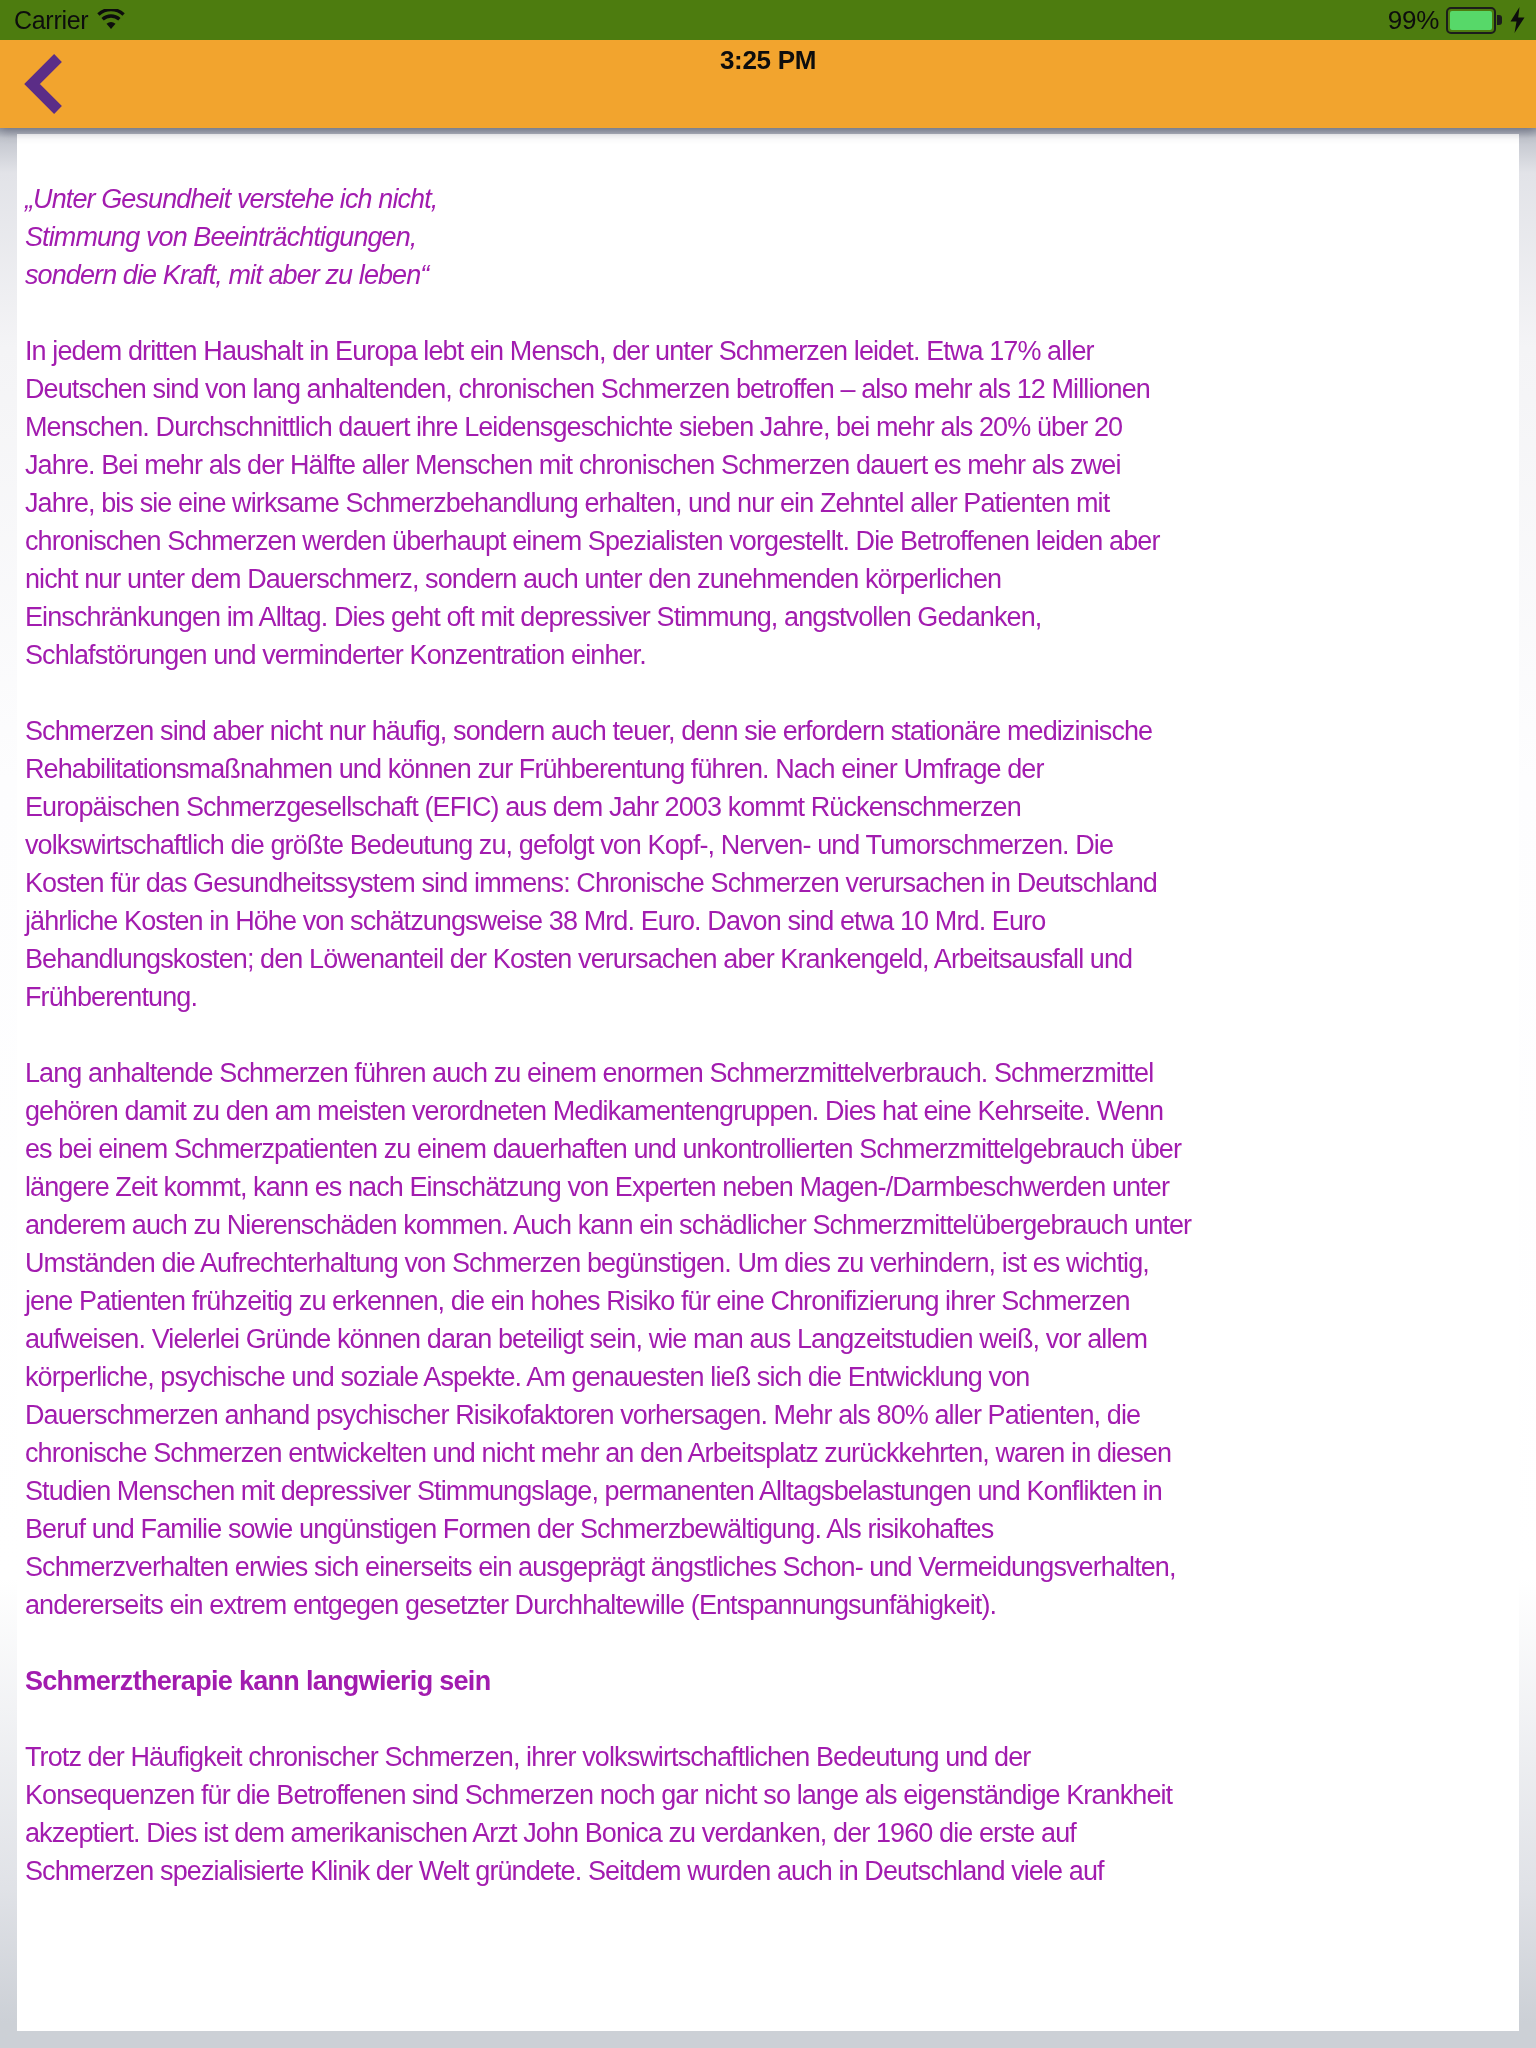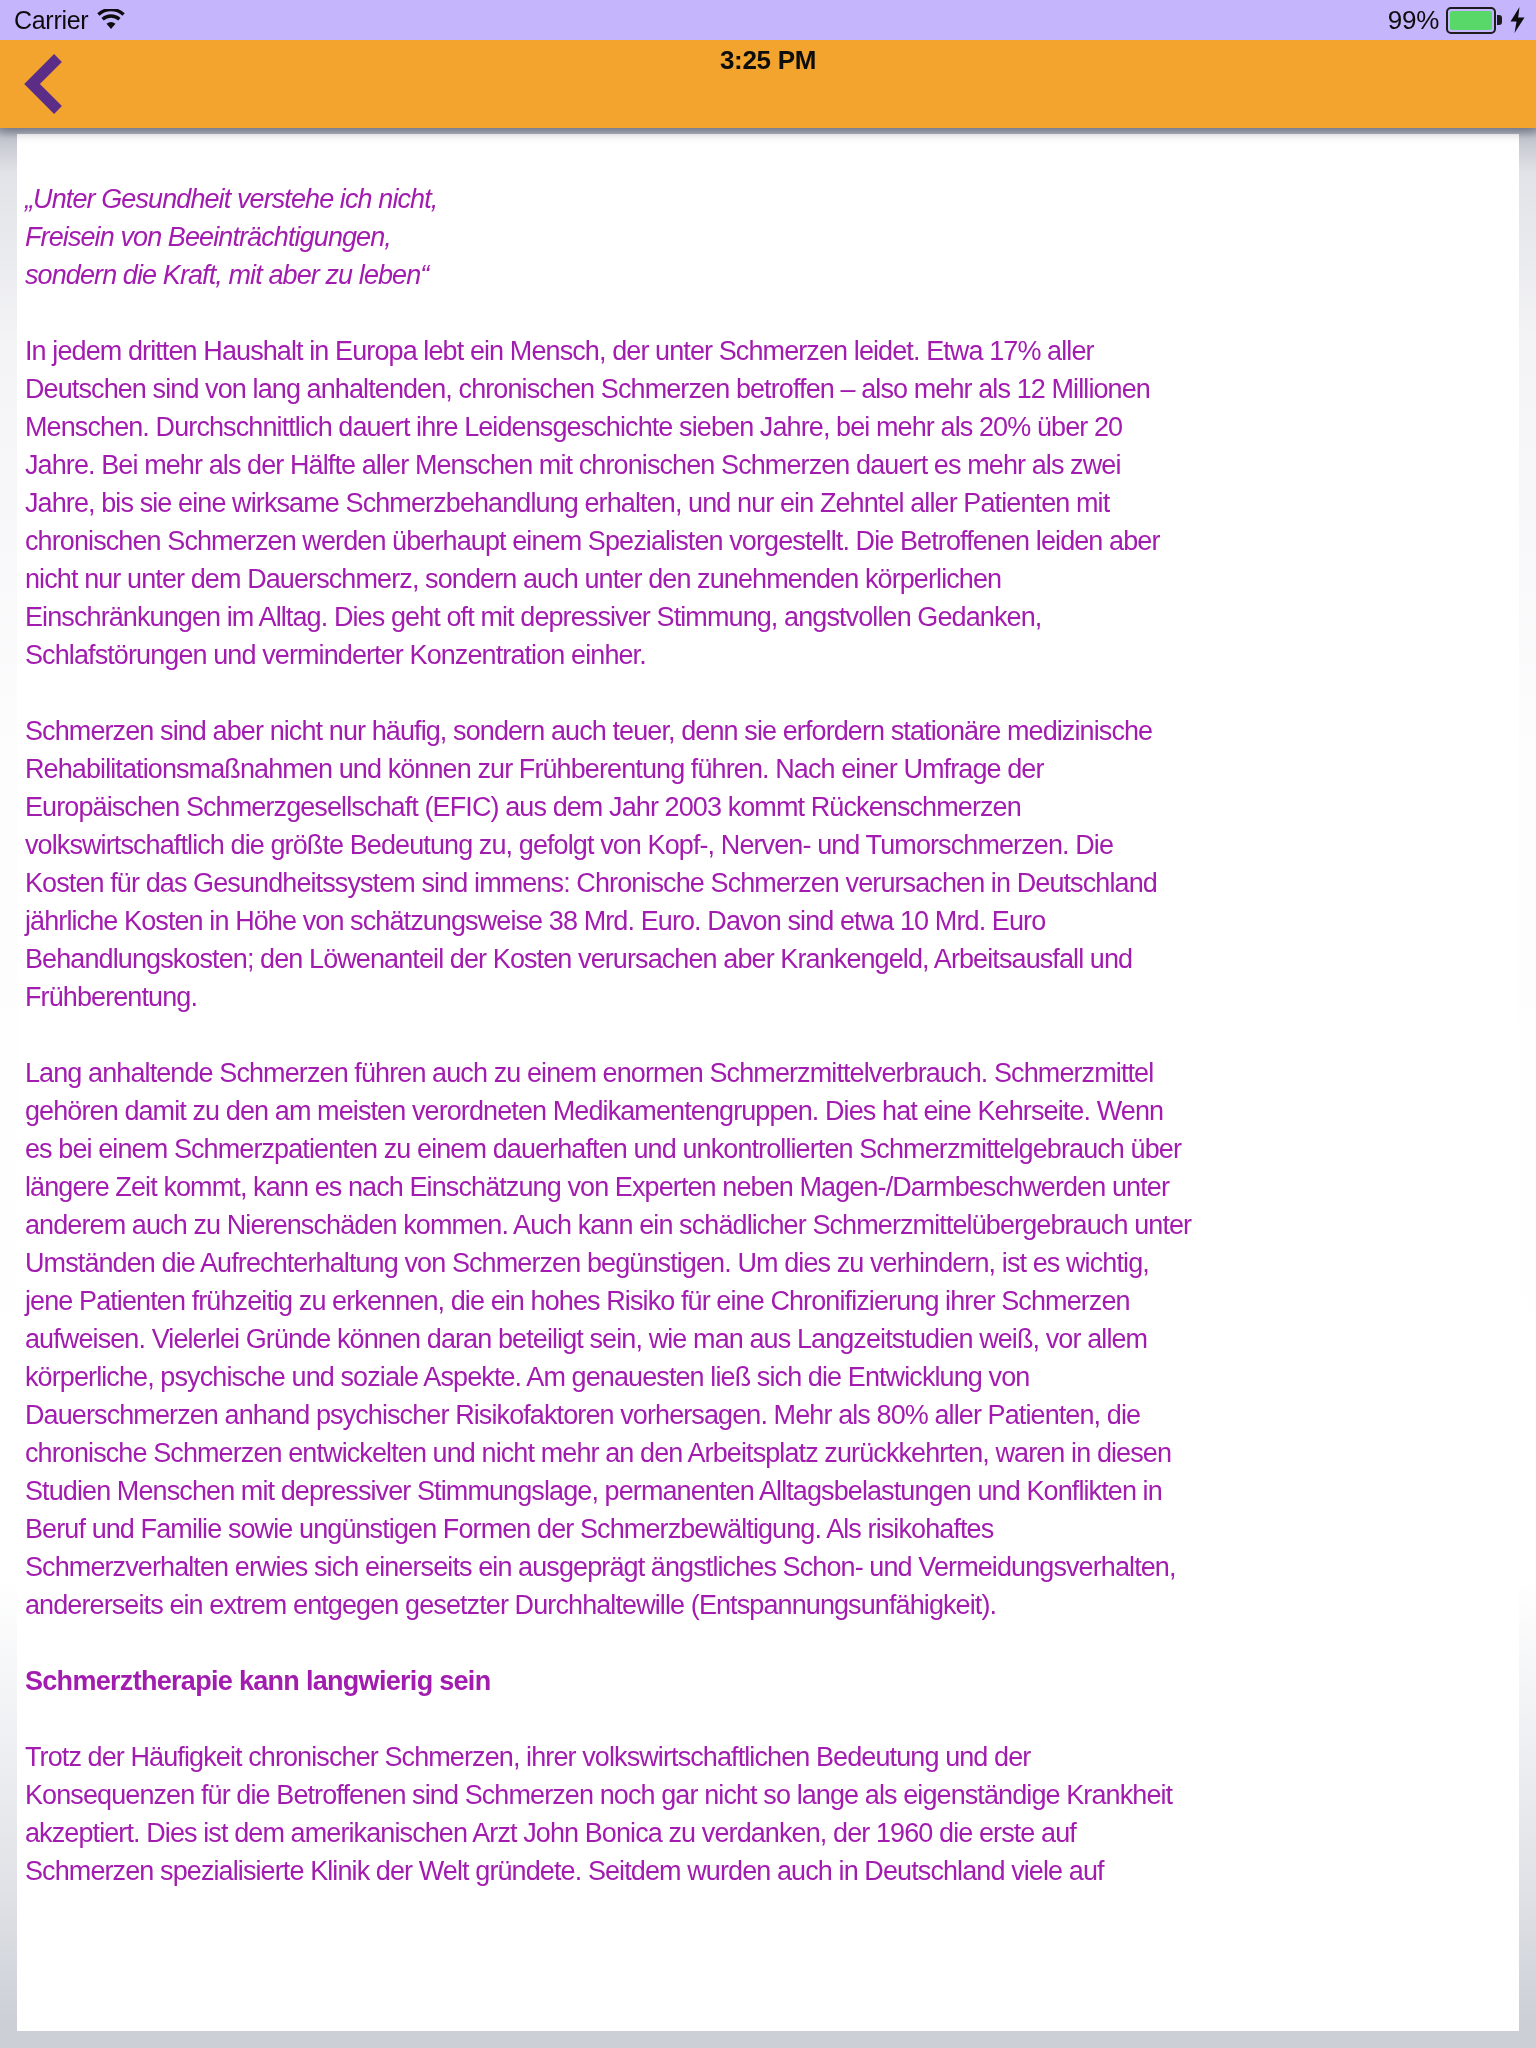--- a/index.html
+++ b/index.html
@@ -6,21 +6,21 @@
   body {
     width:1536px; height:2048px; overflow:hidden; position:relative;
     background:#ffffff;
     font-family:"Liberation Sans","DejaVu Sans",sans-serif;
     -webkit-font-smoothing:antialiased;
   }
 
   
   .status-bar {
     position:absolute; top:0; left:0; width:1536px; height:40px;
-    background:#c4b5fd; z-index:40;
+    background:#4d7c0f; z-index:40;
   }
   .sb-left { position:absolute; left:14px; top:0; height:40px; display:flex; align-items:center; gap:9px; }
   .sb-carrier { font-size:25px; color:#0d0d0d; letter-spacing:-0.3px; }
   .sb-time {
     position:absolute; left:0; right:0; top:0; height:40px;
     display:flex; align-items:center; justify-content:center;
     font-size:26px; font-weight:600; color:#0d0d0d; letter-spacing:-0.3px;margin-top:40px;
   }
   .sb-right { position:absolute; right:10px; top:0; height:40px; display:flex; align-items:center; gap:7px; }
   .sb-batt-pct { font-size:26px; color:#0d0d0d; letter-spacing:-0.3px; }
@@ -105,21 +105,21 @@
   </div>
 </div>
 
 <div class="page-bg"></div>
 
 <div class="content-card">
   <div class="article">
 
     <p class="quote first-block">
       <span>„Unter Gesundheit verstehe ich nicht,</span>
-      <span>Freisein von Beeinträchtigungen,</span>
+      <span>Stimmung von Beeinträchtigungen,</span>
       <span>sondern die Kraft, mit aber zu leben“</span>
     </p>
 
 
     <p>In jedem dritten Haushalt in Europa lebt ein Mensch, der unter Schmerzen leidet. Etwa 17% aller Deutschen sind von lang anhaltenden, chronischen Schmerzen betroffen – also mehr als 12 Millionen Menschen. Durchschnittlich dauert ihre Leidensgeschichte sieben Jahre, bei mehr als 20% über 20 Jahre. Bei mehr als der Hälfte aller Menschen mit chronischen Schmerzen dauert es mehr als zwei Jahre, bis sie eine wirksame Schmerzbehandlung erhalten, und nur ein Zehntel aller Patienten mit chronischen Schmerzen werden überhaupt einem Spezialisten vorgestellt. Die Betroffenen leiden aber nicht nur unter dem Dauerschmerz, sondern auch unter den zunehmenden körperlichen Einschränkungen im Alltag. Dies geht oft mit depressiver Stimmung, angstvollen Gedanken, Schlafstörungen und verminderter Konzentration einher.</p>
 
     <p>Schmerzen sind aber nicht nur häufig, sondern auch teuer, denn sie erfordern stationäre medizinische Rehabilitationsmaßnahmen und können zur Frühberentung führen. Nach einer Umfrage der Europäischen Schmerzgesellschaft (EFIC) aus dem Jahr 2003 kommt Rückenschmerzen volkswirtschaftlich die größte Bedeutung zu, gefolgt von Kopf-, Nerven- und Tumorschmerzen. Die Kosten für das Gesundheitssystem sind immens: Chronische Schmerzen verursachen in Deutschland jährliche Kosten in Höhe von schätzungsweise 38 Mrd. Euro. Davon sind etwa 10 Mrd. Euro Behandlungskosten; den Löwenanteil der Kosten verursachen aber Krankengeld, Arbeitsausfall und Frühberentung.</p>
 
     <p>Lang anhaltende Schmerzen führen auch zu einem enormen Schmerzmittelverbrauch. Schmerzmittel gehören damit zu den am meisten verordneten Medikamentengruppen. Dies hat eine Kehrseite. Wenn es bei einem Schmerzpatienten zu einem dauerhaften und unkontrollierten Schmerzmittelgebrauch über längere Zeit kommt, kann es nach Einschätzung von Experten neben Magen-/Darmbeschwerden unter anderem auch zu Nierenschäden kommen. Auch kann ein schädlicher Schmerzmittelübergebrauch unter Umständen die Aufrechterhaltung von Schmerzen begünstigen. Um dies zu verhindern, ist es wichtig, jene Patienten frühzeitig zu erkennen, die ein hohes Risiko für eine Chronifizierung ihrer Schmerzen aufweisen. Vielerlei Gründe können daran beteiligt sein, wie man aus Langzeitstudien weiß, vor allem körperliche, psychische und soziale Aspekte. Am genauesten ließ sich die Entwicklung von Dauerschmerzen anhand psychischer Risikofaktoren vorhersagen. Mehr als 80% aller Patienten, die chronische Schmerzen entwickelten und nicht mehr an den Arbeitsplatz zurückkehrten, waren in diesen Studien Menschen mit depressiver Stimmungslage, permanenten Alltagsbelastungen und Konflikten in Beruf und Familie sowie ungünstigen Formen der Schmerzbewältigung. Als risikohaftes Schmerzverhalten erwies sich einerseits ein ausgeprägt ängstliches Schon- und Vermeidungsverhalten, andererseits ein extrem entgegen gesetzter Durchhaltewille (Entspannungsunfähigkeit).</p>
 

